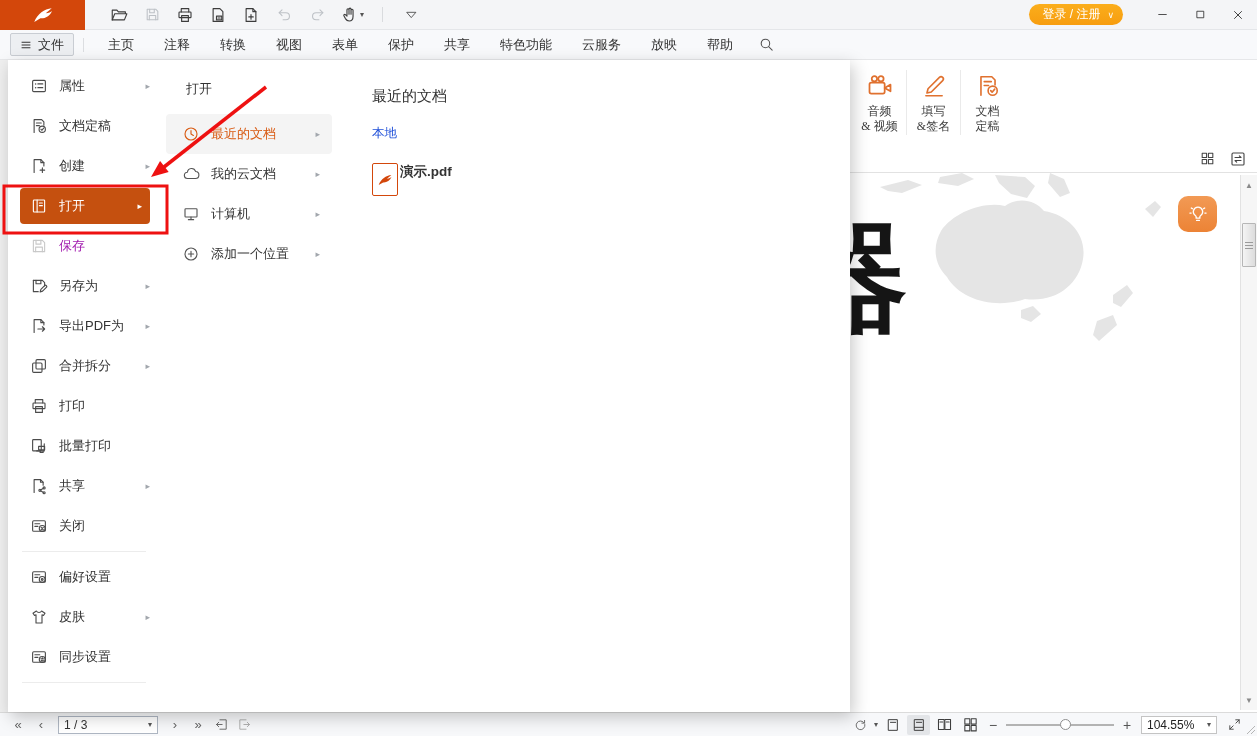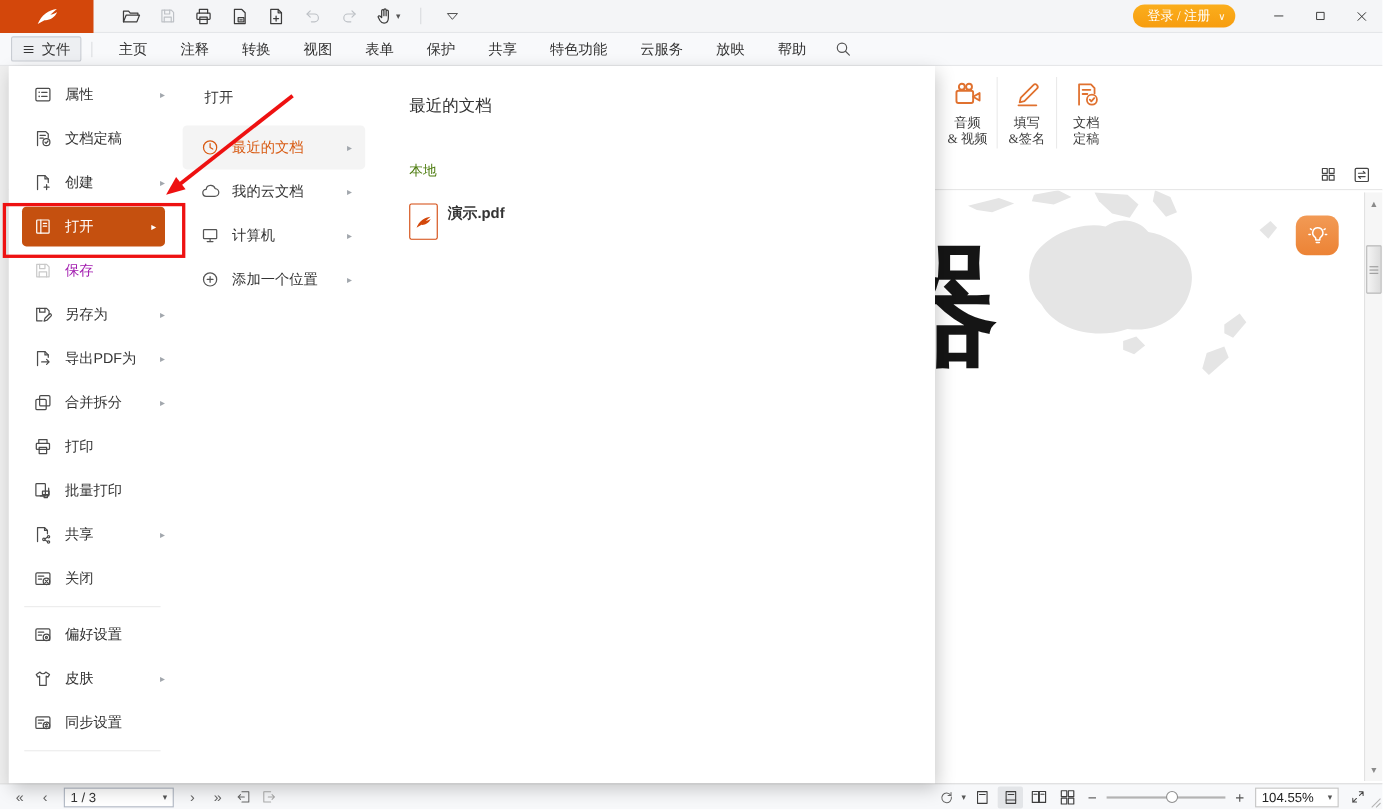--- a/index.html
+++ b/index.html
@@ -11,21 +11,21 @@
   
   .titlebar { position:absolute; left:0; top:0; width:1257px; height:30px; background:#F4F5F7; border-bottom:1px solid #E4E6E9; display:flex; align-items:center; }
   .logo { width:85px; height:30px; background:#D3470B; display:flex; align-items:center; justify-content:center; flex-shrink:0; }
   .qat { display:flex; align-items:center; gap:13px; margin-left:24px; }
   .tb-btn { width:20px; height:20px; display:flex; align-items:center; justify-content:center; color:#3C3C3C; }
   .tb-btn.disabled { color:#BDC1C6; }
   .tb-hand { display:flex; align-items:center; gap:2px; color:#3C3C3C; }
   .tb-caret { font-size:8px; color:#555; line-height:1; }
   .tb-sep { width:1px; height:15px; background:#D9DBDE; margin:0 5px; }
   .title-text { position:absolute; left:300px; right:300px; text-align:center; font-size:12px; color:#8F9398; pointer-events:none; }
-  .tb-right { margin-left:auto; display:flex; align-items:center;font-family:Liberation Serif, serif; }
+  .tb-right { margin-left:auto; display:flex; align-items:center; }
   .login-pill { height:21px; padding:0 9px 0 13px; border-radius:11px; background:linear-gradient(180deg,#FBAE1C,#F79D0F); color:#fff; font-size:12px; display:flex; align-items:center; gap:7px; margin-right:20px; }
   .login-caret { font-size:9px; opacity:.95; }
   .win-btn { width:38px; height:30px; display:flex; align-items:center; justify-content:center; color:#2A2A2A; }
 
   
   .menubar { position:absolute; left:0; top:30px; width:1257px; height:30px; background:#F8F9FB; border-bottom:1px solid #E6E7E9; display:flex; align-items:center; font-size:13px; color:#333; }
   .file-btn { margin-left:10px; height:23px; padding:0 9px; background:#EDEFF2; border:1px solid #C9CDD3; border-radius:2px; display:flex; align-items:center; gap:6px; color:#333; }
   .mb-sep { width:1px; height:14px; background:#DCDEE1; margin:0 9px; }
   .mtab { padding:0 15px; height:30px; display:flex; align-items:center; }
   .search-btn { margin-left:6px; color:#555; width:24px; height:24px; display:flex; align-items:center; justify-content:center; }
@@ -86,22 +86,22 @@
   .fm-item.disabled .fi-icon { color:#C9C9C9; }
   .fm-divider { height:1px; background:#ECECEC; margin:5px 14px; }
   .fm-open { width:178px; padding-top:20px; flex-shrink:0; }
   .fm-open-title { padding:0 0 16px 26px; font-size:13px; color:#333; }
   .fo-item { height:40px; display:flex; align-items:center; gap:11px; padding:0 12px 0 16px; margin:0 6px; font-size:13px; color:#333; border-radius:4px; }
   .fo-item .fi-icon { color:#555; display:flex; flex-shrink:0; }
   .fo-item.selected { background:#F4F4F4; color:#D85A12; }
   .fo-item.selected .fi-icon { color:#D85A12; }
   .fm-content { flex:1; padding:27px 20px 0 34px; }
   .fmc-title { font-size:15px; color:#333; }
-  .fmc-section { font-size:12.5px; color:#4d7c0f; margin-top:41px; }
-  .file-entry { display:flex; margin-top:21px; gap:9px; align-items:flex-start; }
+  .fmc-section { font-size:12.5px; color:#1d4ed8; margin-top:19px; }
+  .file-entry { display:flex; margin-top:21px; gap:2px; align-items:flex-start; }
   .file-icon { width:26px; height:33px; border:1.5px solid #D3470B; border-radius:2px; background:#fff; display:flex; align-items:center; justify-content:center; color:#D3470B; position:relative; }
   .fe-name { font-size:13.5px; color:#333; font-weight:bold; }
   .fe-path { font-size:12px; color:#9B9B9B; margin-top:6px; }
 
   .annotation { position:absolute; left:0; top:0; width:1257px; height:736px; z-index:30; pointer-events:none; }
 </style>
 </head>
 <body>
 
 <svg width="0" height="0" style="position:absolute">

